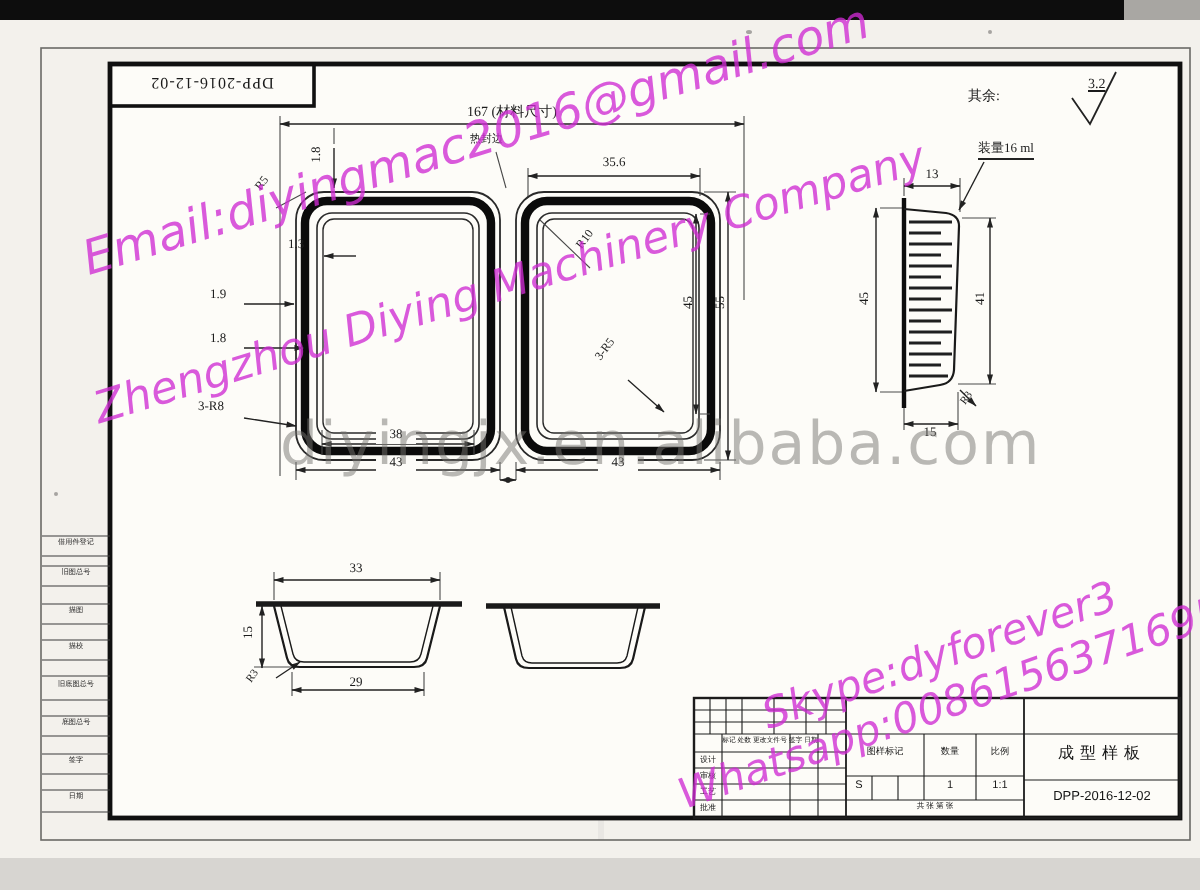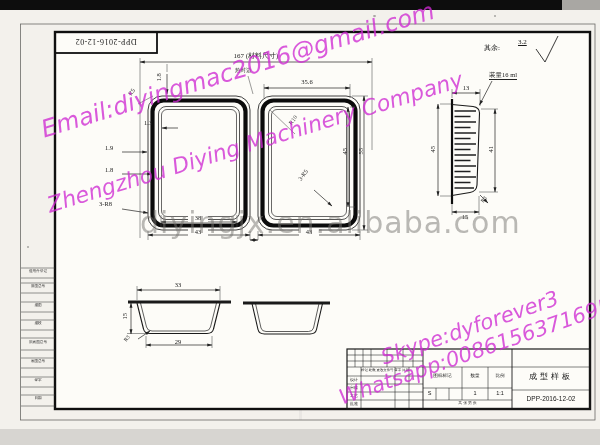--- a/index.html
+++ b/index.html
@@ -151,21 +151,21 @@
   <div class="t c bgp" style="left:188px;top:229px;width:18px;">43</div>
   <div class="t c bgp" style="left:299px;top:229px;width:18px;">43</div>
 
   <div class="t ul" style="left:489px;top:72px;">装量16 ml</div>
   <div class="t c" style="left:456px;top:85px;width:20px;">13</div>
   <div class="t r90" style="left:430px;top:146px;">45</div>
   <div class="t r90" style="left:488px;top:146px;">41</div>
   <div class="t c" style="left:455px;top:214px;width:20px;">15</div>
   <div class="t rd" style="left:481px;top:197px;font-size:5.5px;">R3</div>
   <div class="t" style="left:484px;top:45px;font-size:7px;">其余:</div>
-  <div class="t" style="left:518px;top:39px;font-size:7px;text-decoration:underline;">3.2</div>
+  <div class="t" style="left:544px;top:39px;font-size:7px;text-decoration:underline;">3.2</div>
 
   <div class="t c" style="left:168px;top:282px;width:20px;">33</div>
   <div class="t r90" style="left:122px;top:313px;">15</div>
   <div class="t c" style="left:168px;top:339px;width:20px;">29</div>
   <div class="t rd" style="left:124px;top:336px;font-size:5.5px;">R3</div>
 
   <div class="t c" style="left:21px;top:270px;width:34px;font-size:3.6px;">借用件登记</div>
   <div class="t c" style="left:21px;top:285px;width:34px;font-size:3.6px;">旧图总号</div>
   <div class="t c" style="left:21px;top:304px;width:34px;font-size:3.6px;">描图</div>
   <div class="t c" style="left:21px;top:322px;width:34px;font-size:3.6px;">描校</div>

